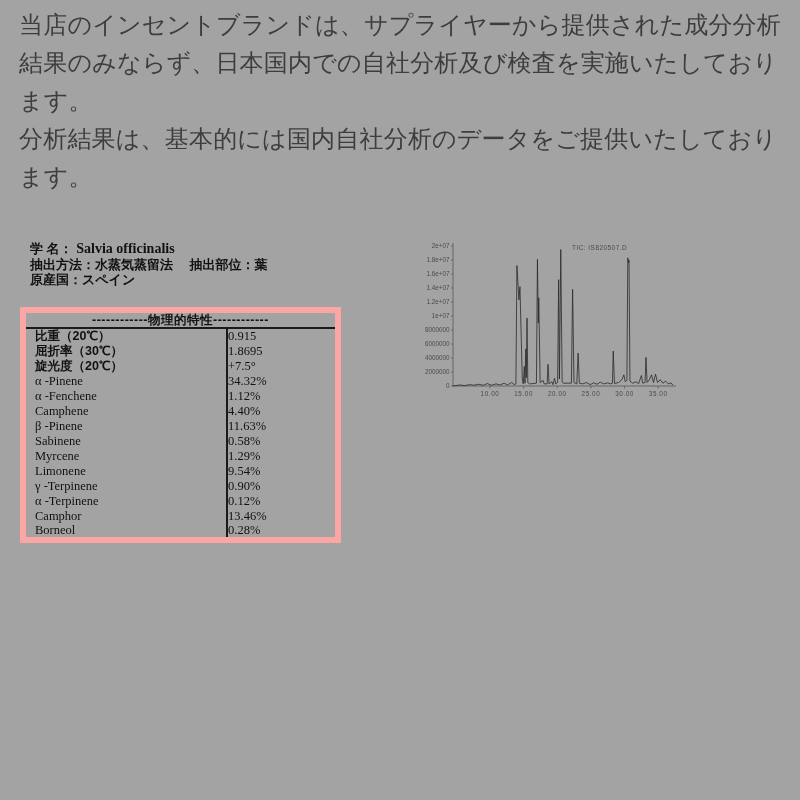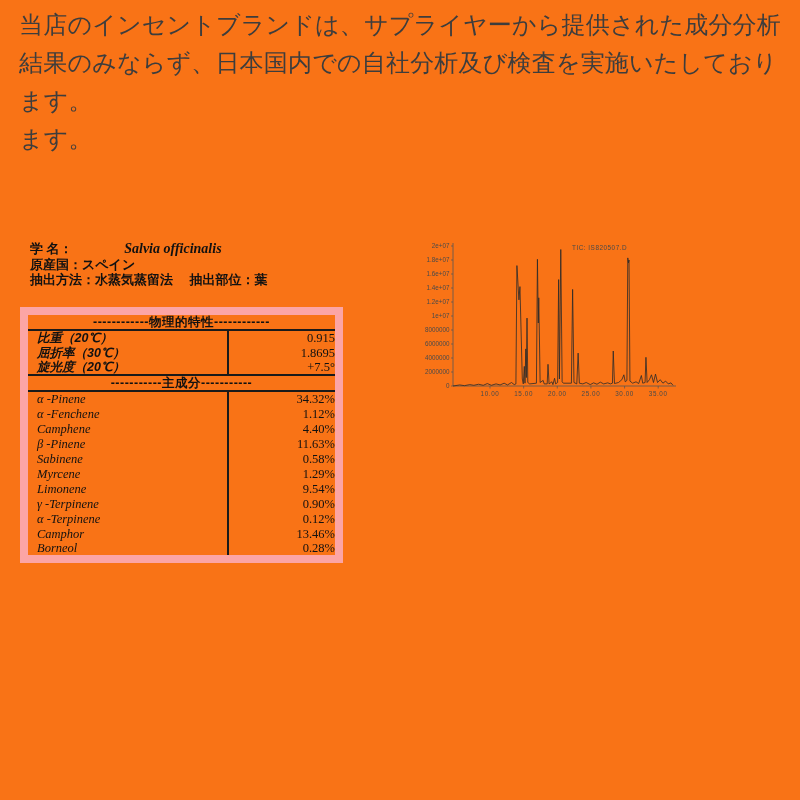--- a/index.html
+++ b/index.html
@@ -1,68 +1,69 @@
 <!DOCTYPE html>
 <html><head>
 <meta charset="utf-8">
 <style>
   * { margin:0; padding:0; box-sizing:border-box; }
   html,body { width:800px; height:800px; background:#ffffff; overflow:hidden;
               font-family:"Liberation Sans", sans-serif; }
-  .page { position:relative; width:800px; height:800px; background:#f97316; }
+  .page { position:relative; width:800px; height:800px; background:#a3a3a3; }
 
   
   .intro { position:absolute; left:19px; top:6px; width:770px;
            font-size:24px; line-height:38px; color:#3d3d3d; letter-spacing:0.2px; }
 
   
   .specimen { position:absolute; left:30px; top:241px; width:330px;
               font-size:13px; line-height:15.5px; color:#111; font-weight:bold; }
   .specimen .oil-name { color:#2233b0; }
-  .sci-name { font-family:"Liberation Serif", serif; font-style:italic; font-weight:bold; font-size:14px;margin-left:48px; }
+  .sci-name { font-family:"Liberation Serif", serif; font-weight:bold; font-size:14px; }
 
   
   table.analysis { position:absolute; left:20px; top:307px; width:315px;
-                   border-collapse:collapse; border:8px solid #fca5a5;
+                   border-collapse:collapse; border:6px solid #fca5a5;
                    font-size:12.5px; color:#111; table-layout:fixed; }
   table.analysis col.c1 { width:204px; }
   table.analysis col.c2 { width:111px; }
   table.analysis td { height:15px; line-height:14px; vertical-align:middle; }
   td.sec-h { text-align:center; font-weight:bold; letter-spacing:0.5px;
              border-top:2px solid #1a1a1a; border-bottom:2px solid #1a1a1a;
              height:17px; line-height:16px; }
-  td.lbl { padding-left:9px;font-style:italic; }
+  td.lbl { padding-left:9px; }
   td.lbl.jp { font-weight:bold; }
   td.lbl.en { font-family:"Liberation Serif", serif; font-weight:normal; }
-  td.val { text-align:right; border-left:2px solid #1a1a1a;
-           font-family:"Liberation Serif", serif;padding-left:29px; }
+  td.val { text-align:left; border-left:2px solid #1a1a1a;
+           font-family:"Liberation Serif", serif; }
 
   
   .chromatogram { position:absolute; left:420px; top:240px; width:260px; height:160px; }
   .chromatogram svg { width:100%; height:100%; }
   .chromatogram text { font-family:"Liberation Sans", sans-serif; fill:#4a4a4a; }
 </style>
 </head>
 <body>
 
 <div class="page">
 
   <div class="intro">
     <div>当店のインセントブランドは、サプライヤーから提供された成分分析</div>
     <div>結果のみならず、日本国内での自社分析及び検査を実施いたしており</div>
     <div>ます。</div>
+    <div>分析結果は、基本的には国内自社分析のデータをご提供いたしており</div>
     <div>ます。</div>
   </div>
 
   <div class="specimen">
     <div>
       <span>学 名： </span><span class="sci-name">Salvia officinalis</span>
     </div>
+    <div>抽出方法：水蒸気蒸留法　 抽出部位：葉</div>
     <div>原産国：スペイン</div>
-    <div>抽出方法：水蒸気蒸留法　 抽出部位：葉</div>
   </div>
 
   <table class="analysis">
     <colgroup>
         <col class="c1">
         <col class="c2">
       </colgroup>
     <tbody>
         <tr>
           <td colspan="2" class="sec-h">------------物理的特性------------</td>
@@ -71,23 +72,20 @@
           <td class="lbl jp">比重（20℃）</td>
           <td class="val">0.915</td>
         </tr>
         <tr>
           <td class="lbl jp">屈折率（30℃）</td>
           <td class="val">1.8695</td>
         </tr>
         <tr>
           <td class="lbl jp">旋光度（20℃）</td>
           <td class="val">+7.5°</td>
-        </tr>
-        <tr>
-          <td colspan="2" class="sec-h">-----------主成分-----------</td>
         </tr>
         <tr>
           <td class="lbl en">α -Pinene</td>
           <td class="val">34.32%</td>
         </tr>
         <tr>
           <td class="lbl en">α -Fenchene</td>
           <td class="val">1.12%</td>
         </tr>
         <tr>

